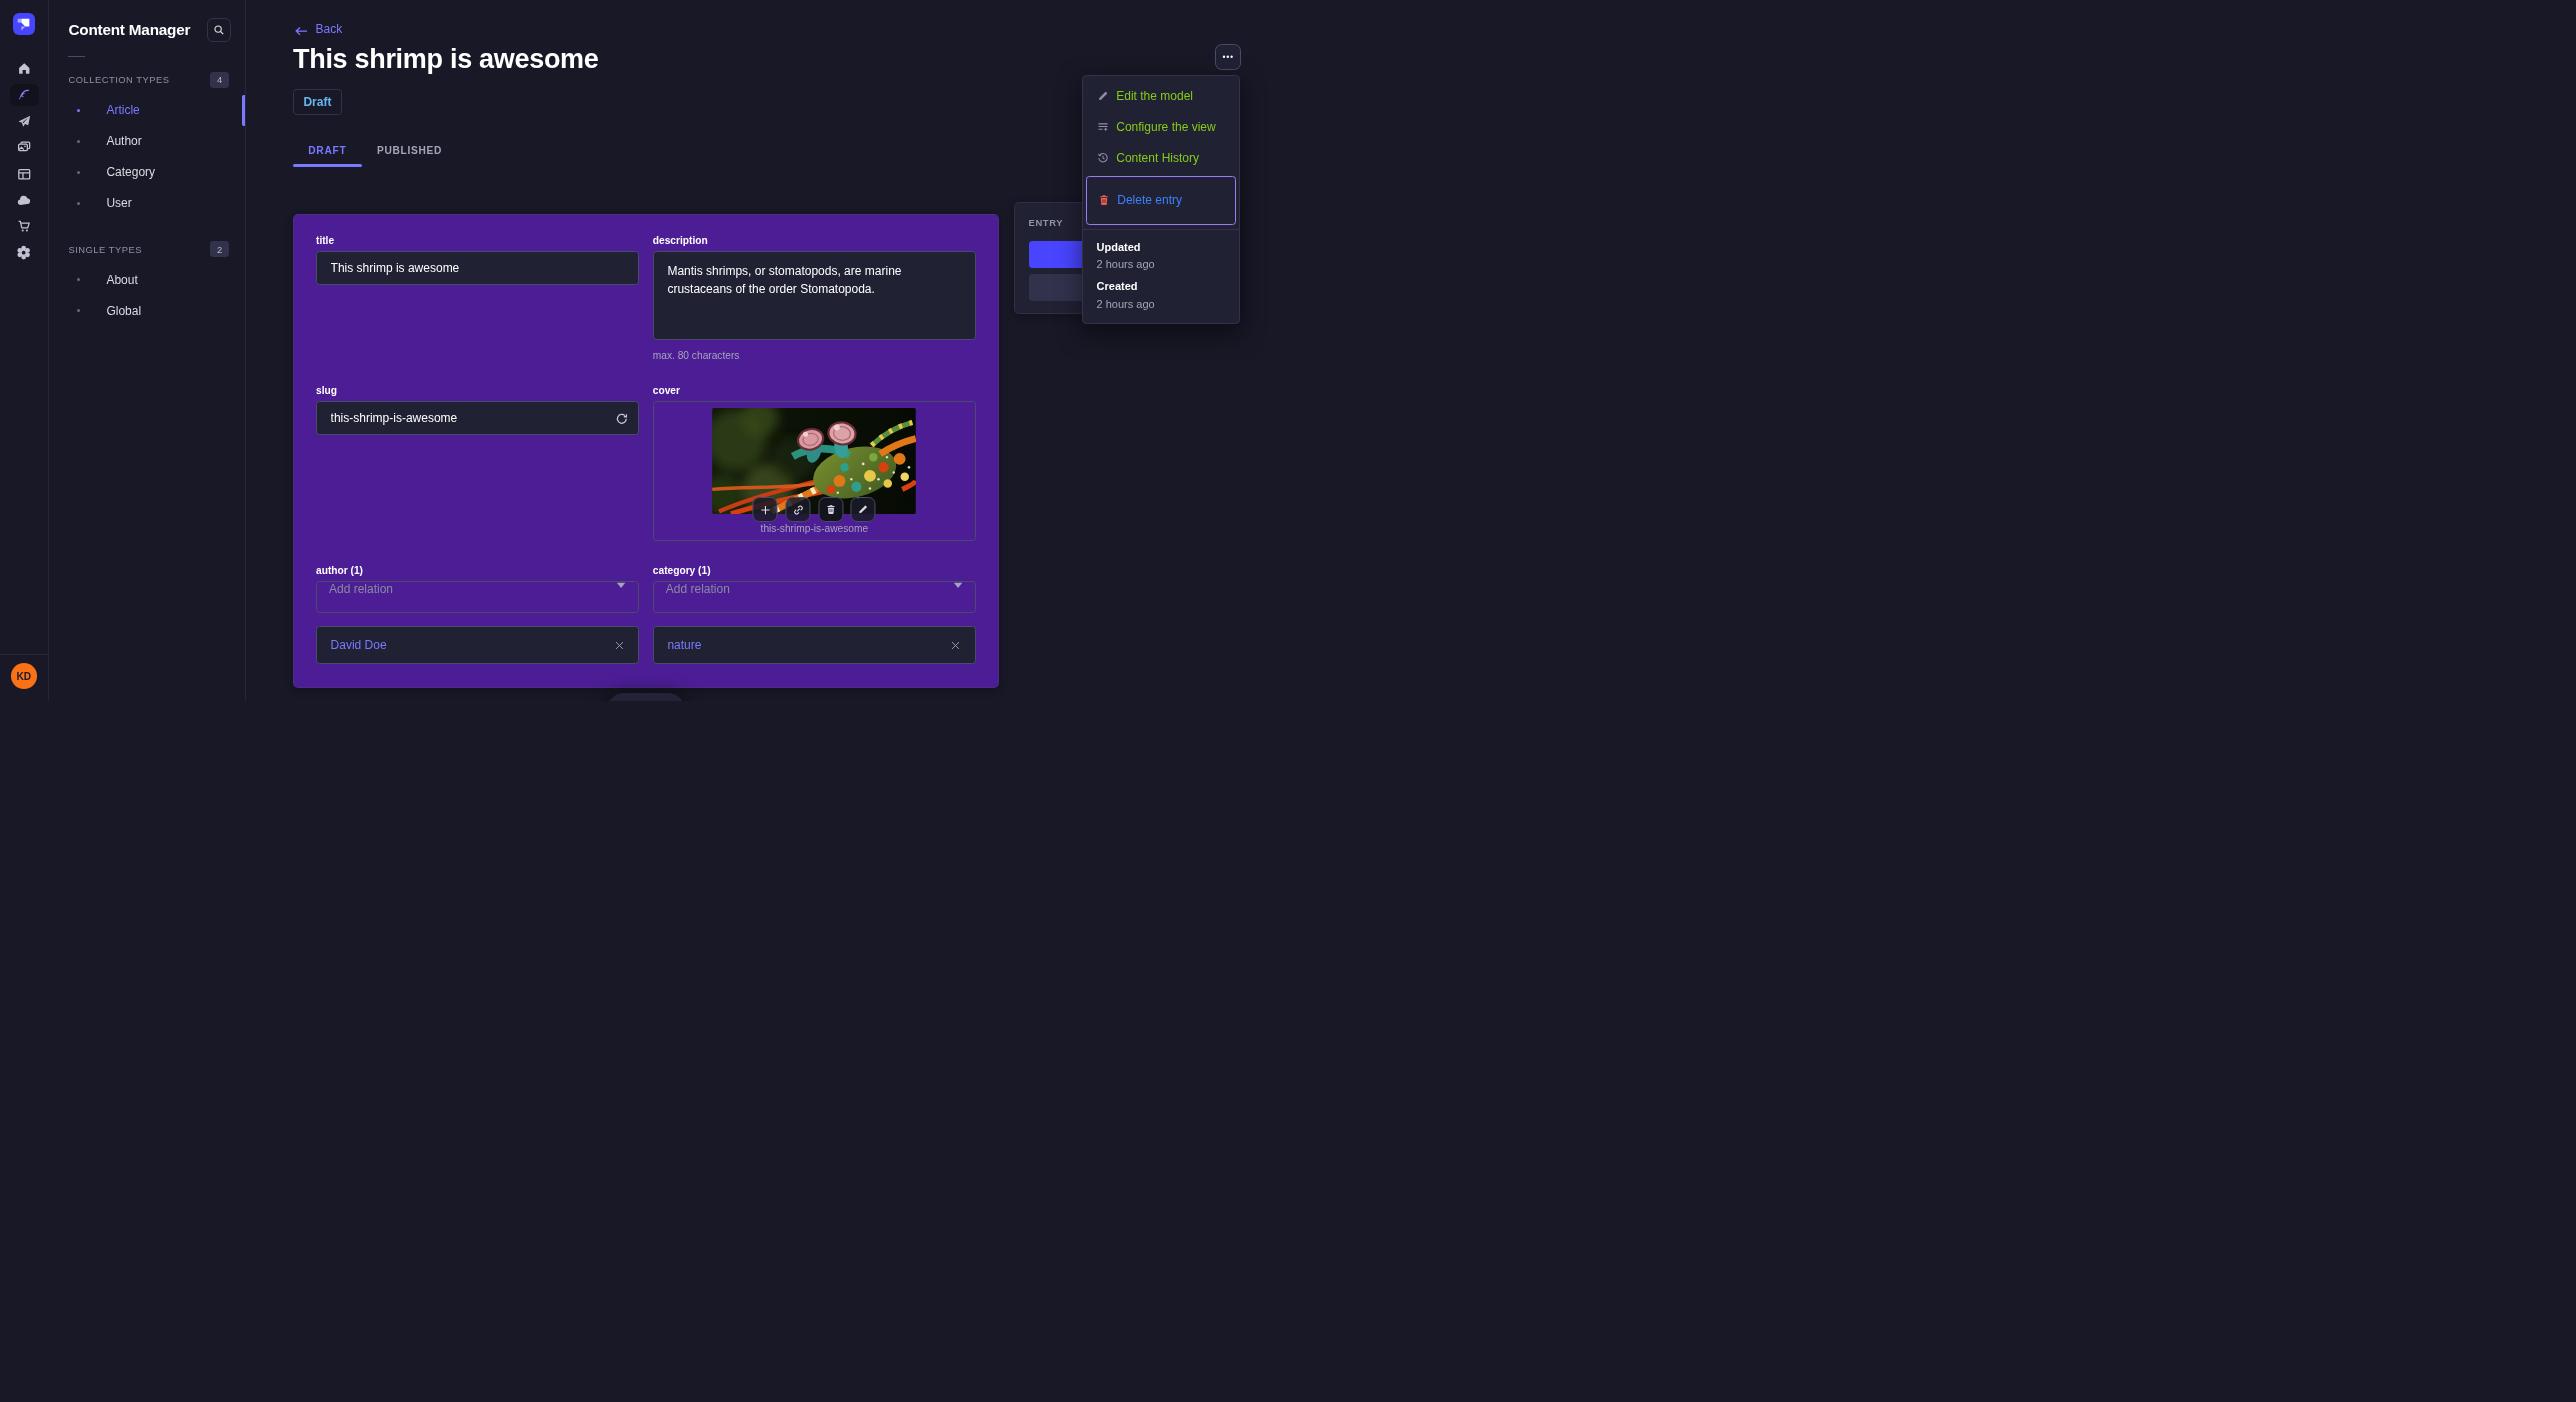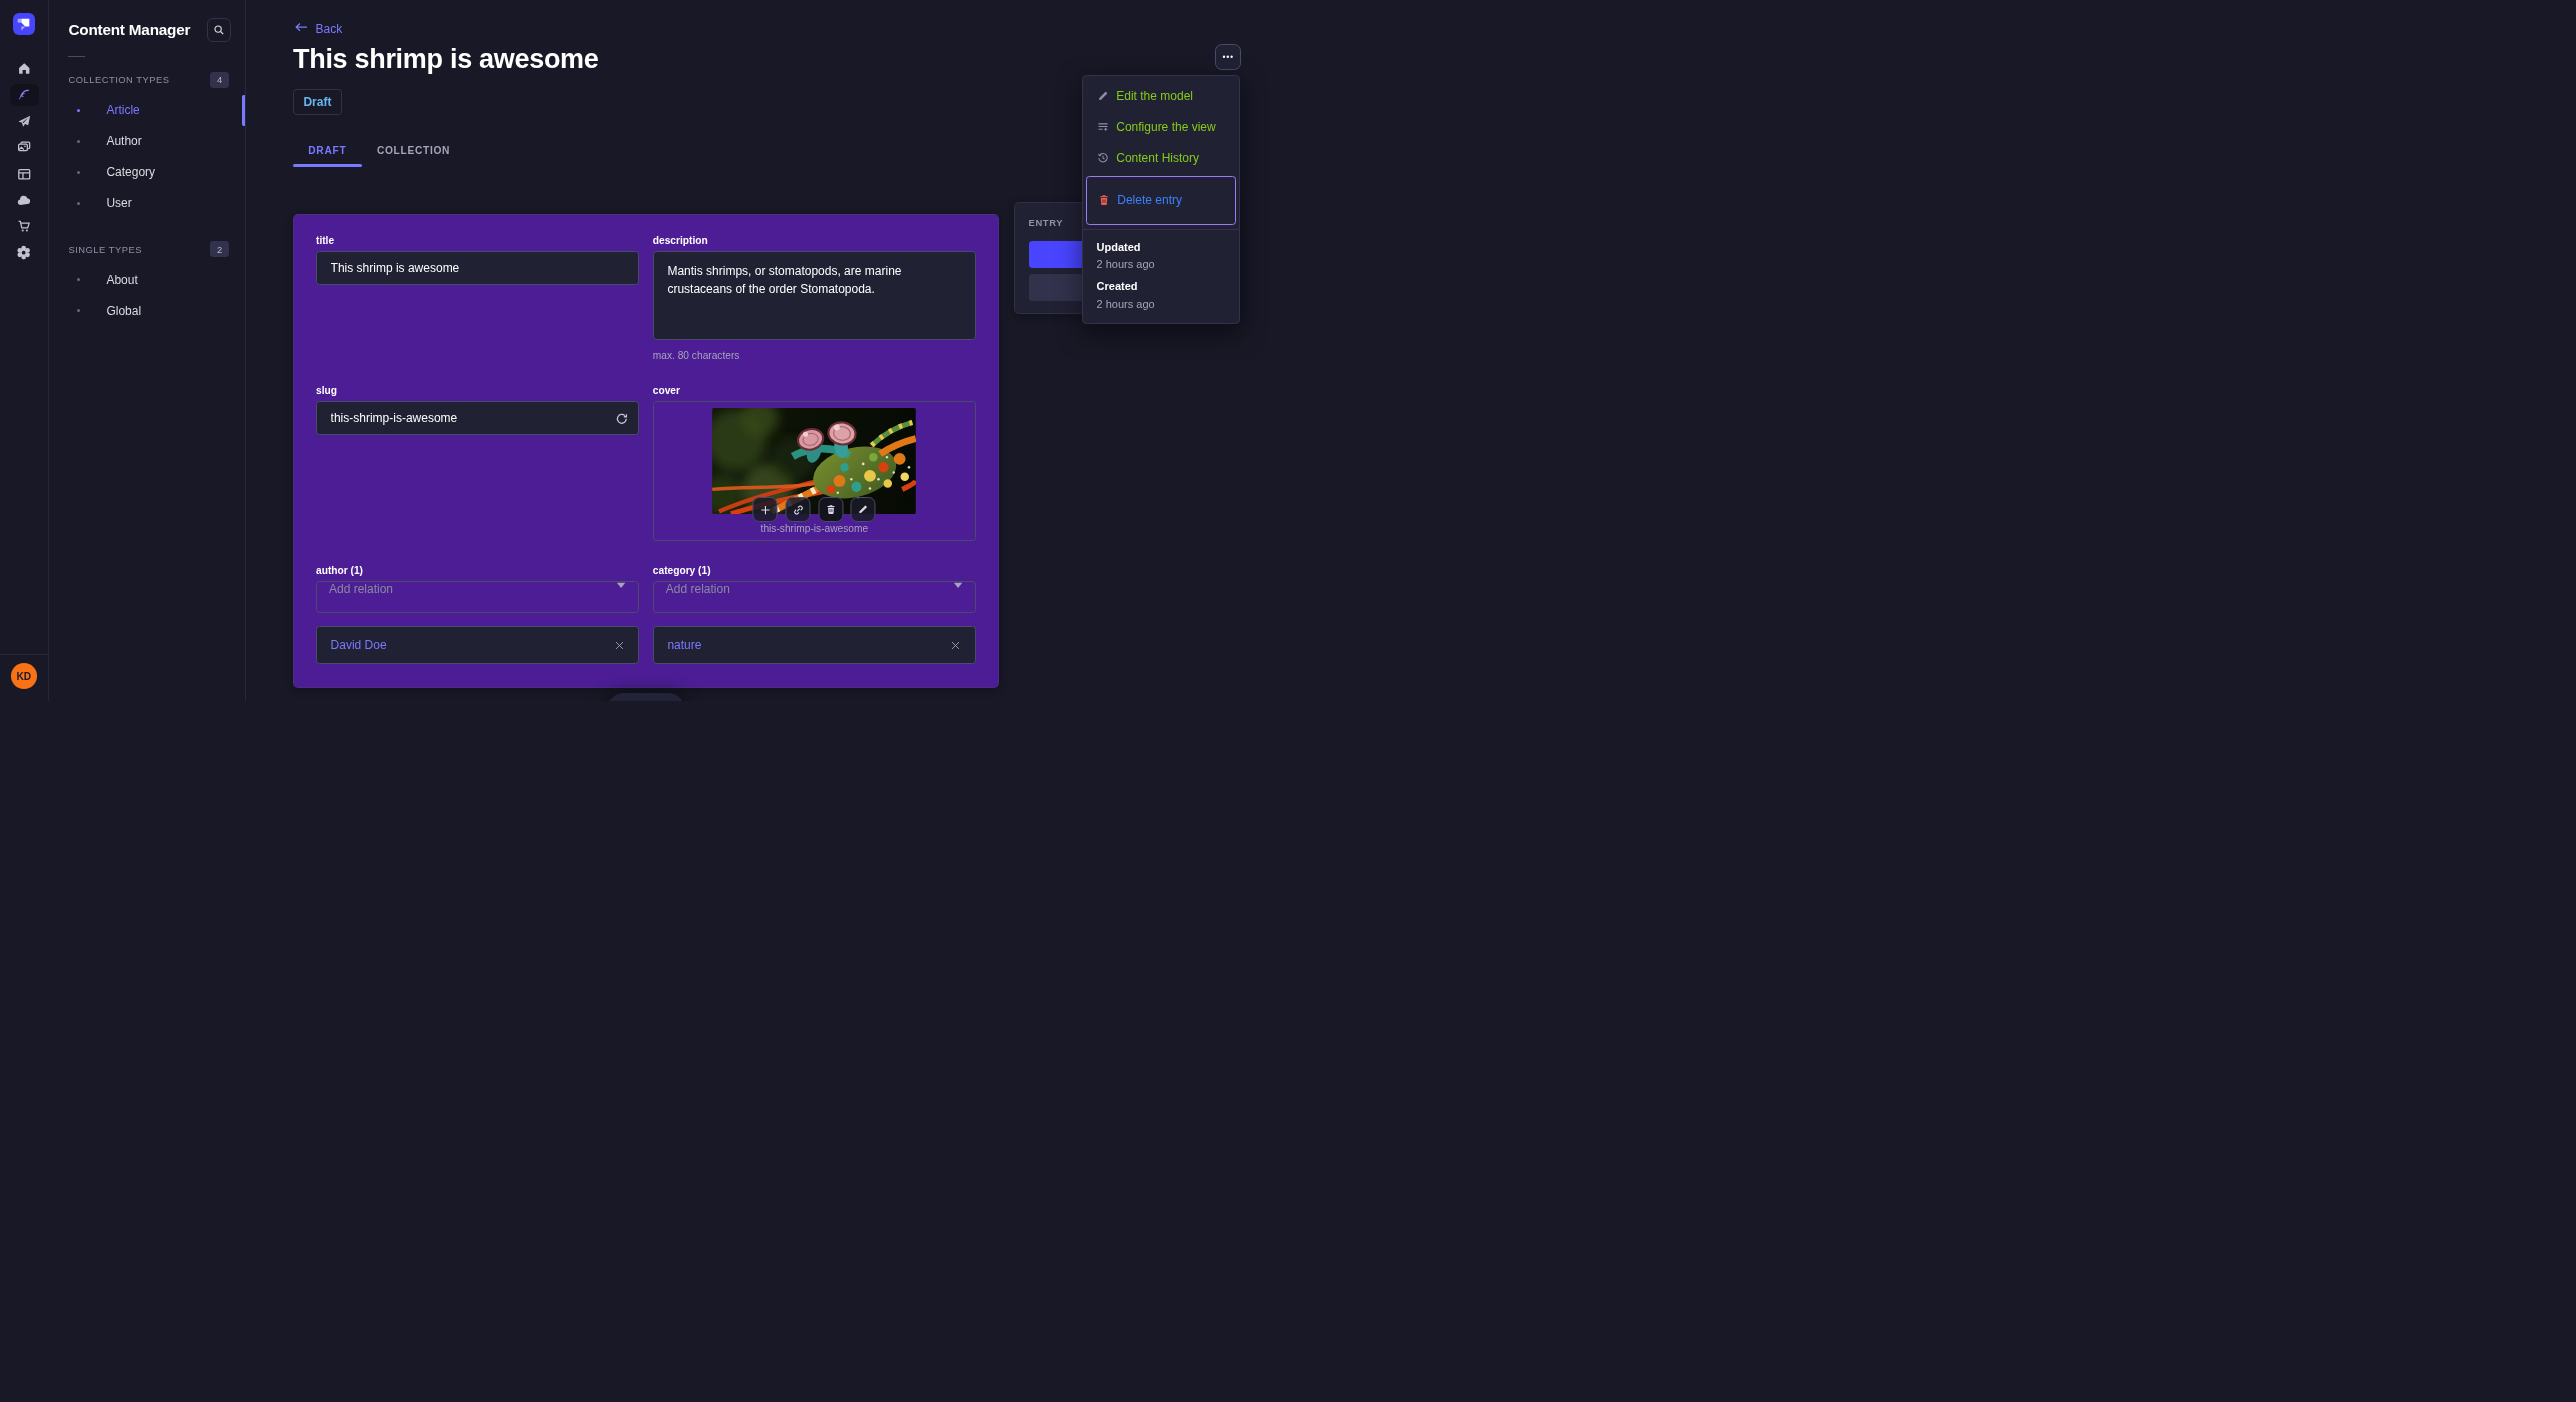--- a/index.html
+++ b/index.html
@@ -33,21 +33,21 @@
   .section-badge{background:#32324d;border-radius:3.4px;padding:2.6px 6.8px;font-size:9.4px;color:#b8b8c9}
   .nav-list{padding:1.7px 0 5.1px}
   .nav-item{height:31px;display:flex;align-items:center;gap:26px;padding-left:29px;font-size:12px;color:#dcdce4;position:relative;background:none;border:none;width:100%;box-sizing:border-box;text-align:right}
   .bullet{width:3.4px;height:3.4px;border-radius:50%;background:#666687;flex:none}
   .nav-item.active{color:#7b79ff}
   .nav-item.active .bullet{background:#7b79ff}
   .active-bar{position:absolute;right:0;top:0;height:31px;width:2.6px;background:#7b79ff;border-radius:1.7px 0 0 1.7px}
 
   
   .main{position:absolute;left:244px;top:0;right:0;bottom:0}
-  .back{position:absolute;left:51px;top:22px;display:flex;gap:7.7px;align-items:flex-start;color:#7b79ff;font-size:12px;background:none;border:none;padding:0}
+  .back{position:absolute;left:51px;top:22px;display:flex;gap:7.7px;align-items:flex-end;color:#7b79ff;font-size:12px;background:none;border:none;padding:0}
   .page-title{position:absolute;left:49px;top:44px;font-size:27px;font-weight:bold;letter-spacing:-0.3px;margin:0}
   .status-badge{position:absolute;left:49px;top:89px;height:24px;padding:0 9.4px;border:0.9px solid #32324d;border-radius:3.4px;color:#66b7f1;font-size:12px;font-weight:bold;display:flex;align-items:center}
   .tabs{position:absolute;left:49px;top:133px;display:flex}
   .tab{padding:0 15.3px;height:34px;display:flex;align-items:center;font-size:10.2px;font-weight:bold;letter-spacing:0.7px;color:#a5a5ba;position:relative;background:none;border:none}
   .tab.active{color:#7b79ff}
   .tab-underline{position:absolute;left:0;right:0;bottom:0;height:2.6px;border-radius:1.7px;background:#7b79ff}
 
   
   .card{position:absolute;left:49px;top:214px;width:706px;height:474px;background:#4c1d95;border:0.9px solid rgba(74,74,106,.35);border-radius:5.1px;box-shadow:0 1.7px 8.5px rgba(0,0,0,.25);box-sizing:border-box}
   .card-grid{display:grid;grid-template-columns:1fr 1fr;column-gap:13.6px;row-gap:24px;padding:20.4px 22px}
@@ -250,21 +250,21 @@
   <h2 class="page-title">This shrimp is awesome</h2>
 
   <span class="status-badge">Draft</span>
 
   <div class="tabs">
     <button class="tab active">
       <span>DRAFT</span>
       <span class="tab-underline"></span>
     </button>
     <button class="tab">
-      <span>COLLECTION</span>
+      <span>PUBLISHED</span>
     </button>
   </div>
 
   <button class="more-btn">
     <span>
       <svg width="13.6" height="13.6" viewBox="0 0 16 16" fill="currentColor">
           <circle cx="3.5" cy="8" r="1.4"></circle>
           <circle cx="8" cy="8" r="1.4"></circle>
           <circle cx="12.5" cy="8" r="1.4"></circle>
         </svg>

